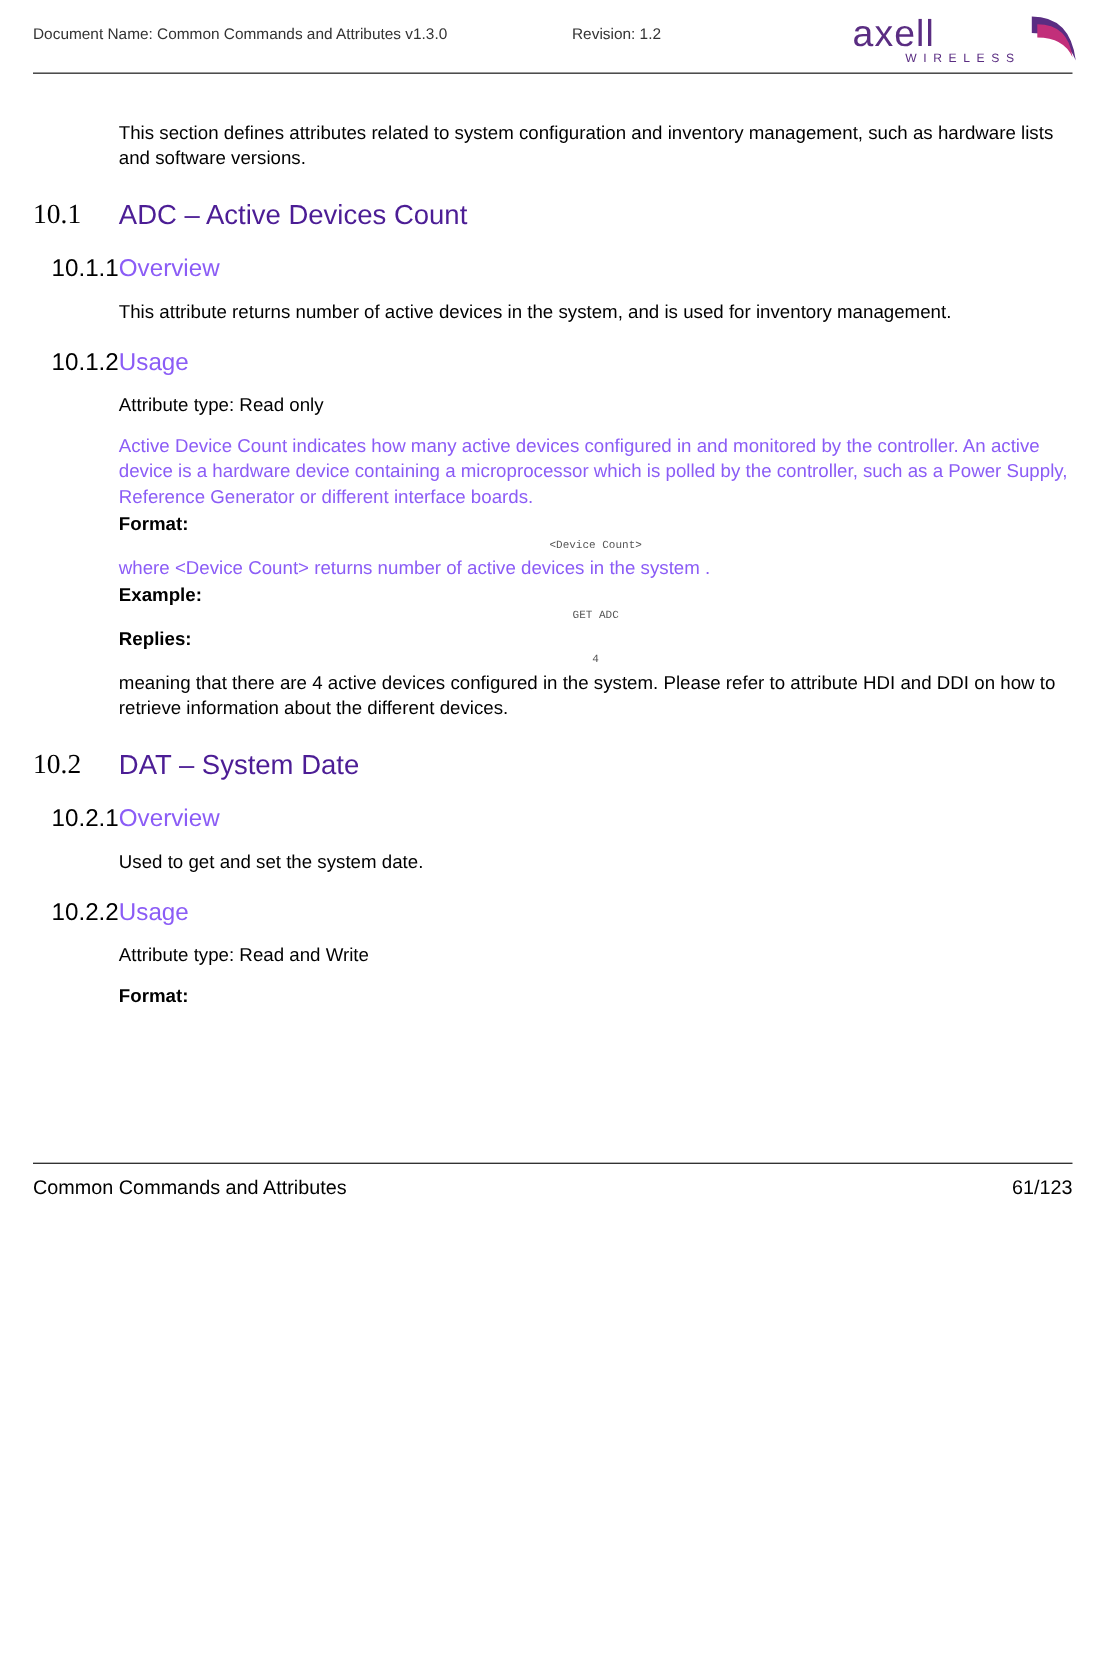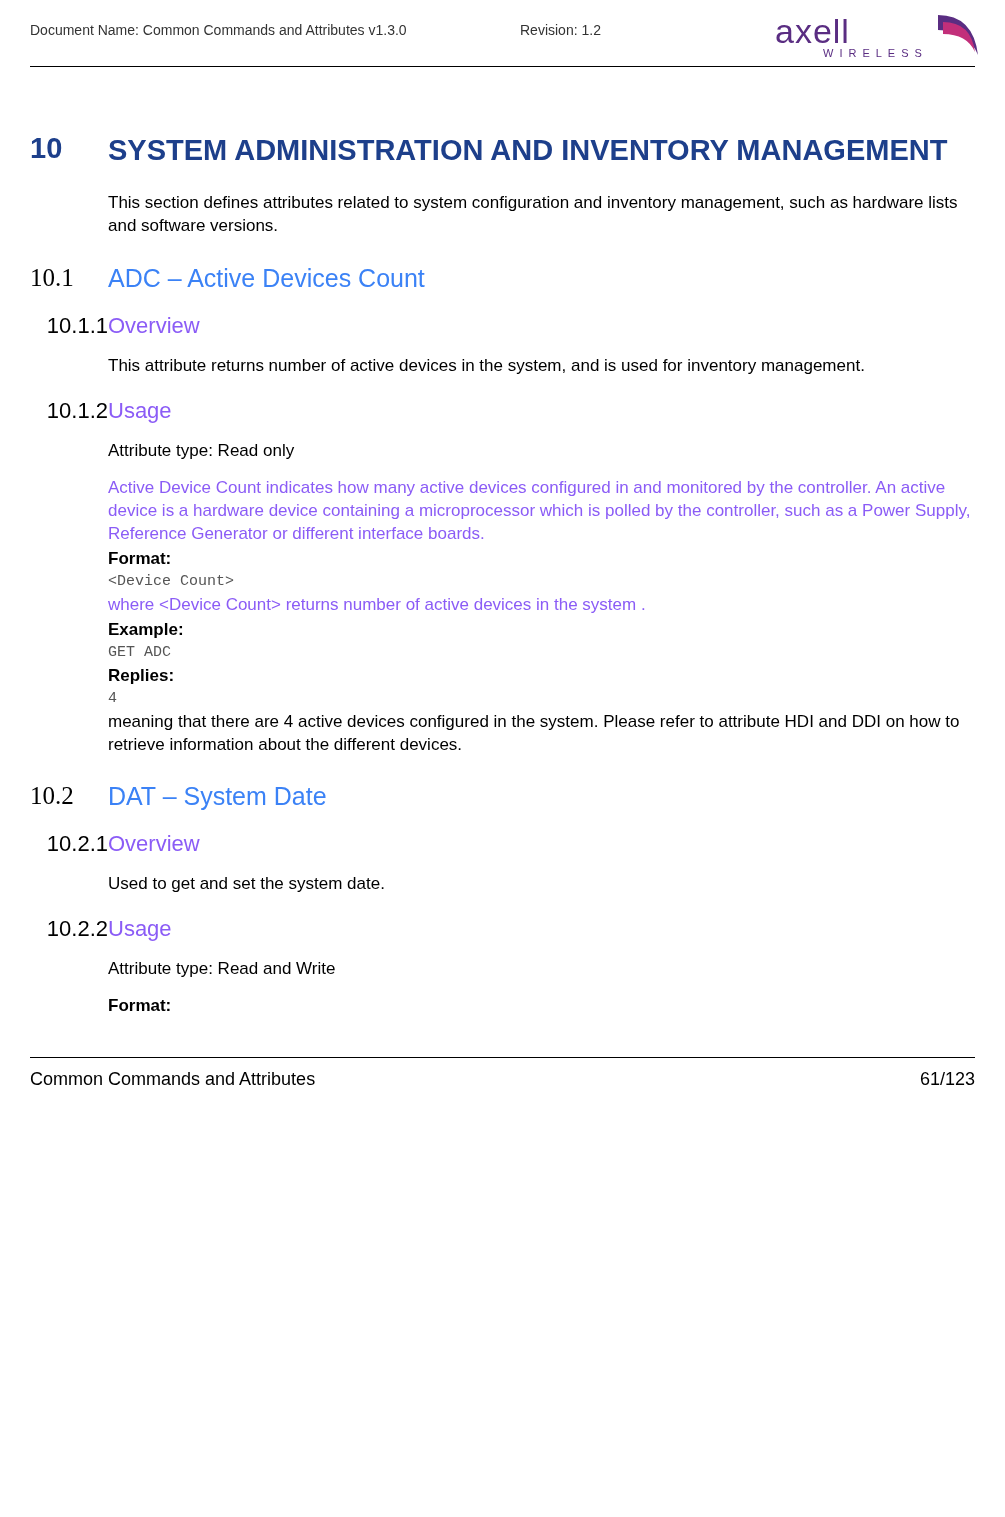--- a/index.html
+++ b/index.html
@@ -13,29 +13,29 @@
   .logo-axell { font-family: Arial, sans-serif; font-size: 34px; font-weight: 300; color: #5a2d82; letter-spacing: 1px; }
   .logo-wireless { font-family: Arial, sans-serif; font-size: 11px; letter-spacing: 6px; color: #5a2d82; display: block; margin-left: 48px; margin-top: -4px; }
   .logo-swoosh { position: absolute; right: -8px; top: -2px; width: 50px; height: 50px; }
   .hr-top { position: absolute; top: 66px; left: 30px; right: 30px; border-top: 1px solid #000; }
   .content { position: absolute; top: 110px; left: 30px; right: 30px; }
   .h1-row { display: flex; margin-top: 22px; margin-bottom: 24px; }
   .h1-num { font-size: 29px; font-weight: bold; color: #1d3f8b; width: 78px; flex-shrink: 0; font-family: Verdana, sans-serif; }
   .h1-text { font-size: 29px; font-weight: bold; color: #1d3f8b; font-family: Verdana, sans-serif; line-height: 1.25; }
   .h2-row { display: flex; margin-top: 26px; margin-bottom: 20px; }
   .h2-num { font-size: 25px; font-weight: normal; color: #000; width: 78px; flex-shrink: 0; font-family: Liberation Serif, serif; }
-  .h2-text { font-size: 25px; font-weight: normal; color: #3b82f6; font-family: Verdana, sans-serif; }
+  .h2-text { font-size: 25px; font-weight: normal; color: #4c1d95; font-family: Verdana, sans-serif; }
   .h3-row { display: flex; margin-top: 20px; margin-bottom: 16px; text-align: right; }
   .h3-num { font-size: 22px; font-weight: normal; color: #000; width: 78px; flex-shrink: 0; font-family: Verdana, sans-serif; }
   .h3-text { font-size: 22px; font-weight: normal; color: #8b5cf6; font-family: Verdana, sans-serif; }
   .body-block { margin-left: 78px; }
   .para { font-size: 17px; line-height: 1.35; margin-bottom: 14px; color: #000; }
   .para-tight { font-size: 17px; line-height: 1.35; margin-bottom: 2px; color: #8b5cf6; }
   .bold-label { font-size: 17px; font-weight: bold; line-height: 1.35; margin-bottom: 2px; }
-  .mono { font-family: "Courier New", monospace; font-size: 15px; color: #555; margin-bottom: 4px; }
+  .mono { font-family: "Courier New", monospace; font-size: 10px; color: #555; margin-bottom: 4px; text-align: center; }
   .footer-hr { position: absolute; bottom: 56px; left: 30px; right: 30px; border-top: 1px solid #000; }
   .footer { position: absolute; bottom: 24px; left: 30px; right: 30px; display: flex; justify-content: space-between; font-size: 18px; }
 </style>
 </head>
 <body>
 
 <div class="page">
 
   <div class="header-bar">
     <span class="header-text doc-name">Document Name: Common Commands and Attributes v1.3.0</span>
@@ -46,24 +46,20 @@
       <svg class="logo-swoosh" viewBox="0 0 50 50">
         <path d="M5 5 Q40 5 45 45 Q35 20 5 20 Z" fill="#5a2d82"></path>
         <path d="M10 12 Q38 12 42 42 Q34 24 10 24 Z" fill="#c22f7a"></path>
       </svg>
     </div>
   </div>
   <div class="hr-top"></div>
 
   <div class="content">
 
-    <div class="h1-row">
-      <div class="h1-num">10</div>
-      <div class="h1-text">SYSTEM ADMINISTRATION AND INVENTORY MANAGEMENT</div>
-    </div>
     <div class="body-block">
       <p class="para">This section defines attributes related to system configuration and inventory management, such as hardware lists and software versions.</p>
     </div>
 
     <div class="h2-row">
       <div class="h2-num">10.1</div>
       <div class="h2-text">ADC – Active Devices Count</div>
     </div>
 
     <div class="h3-row">

